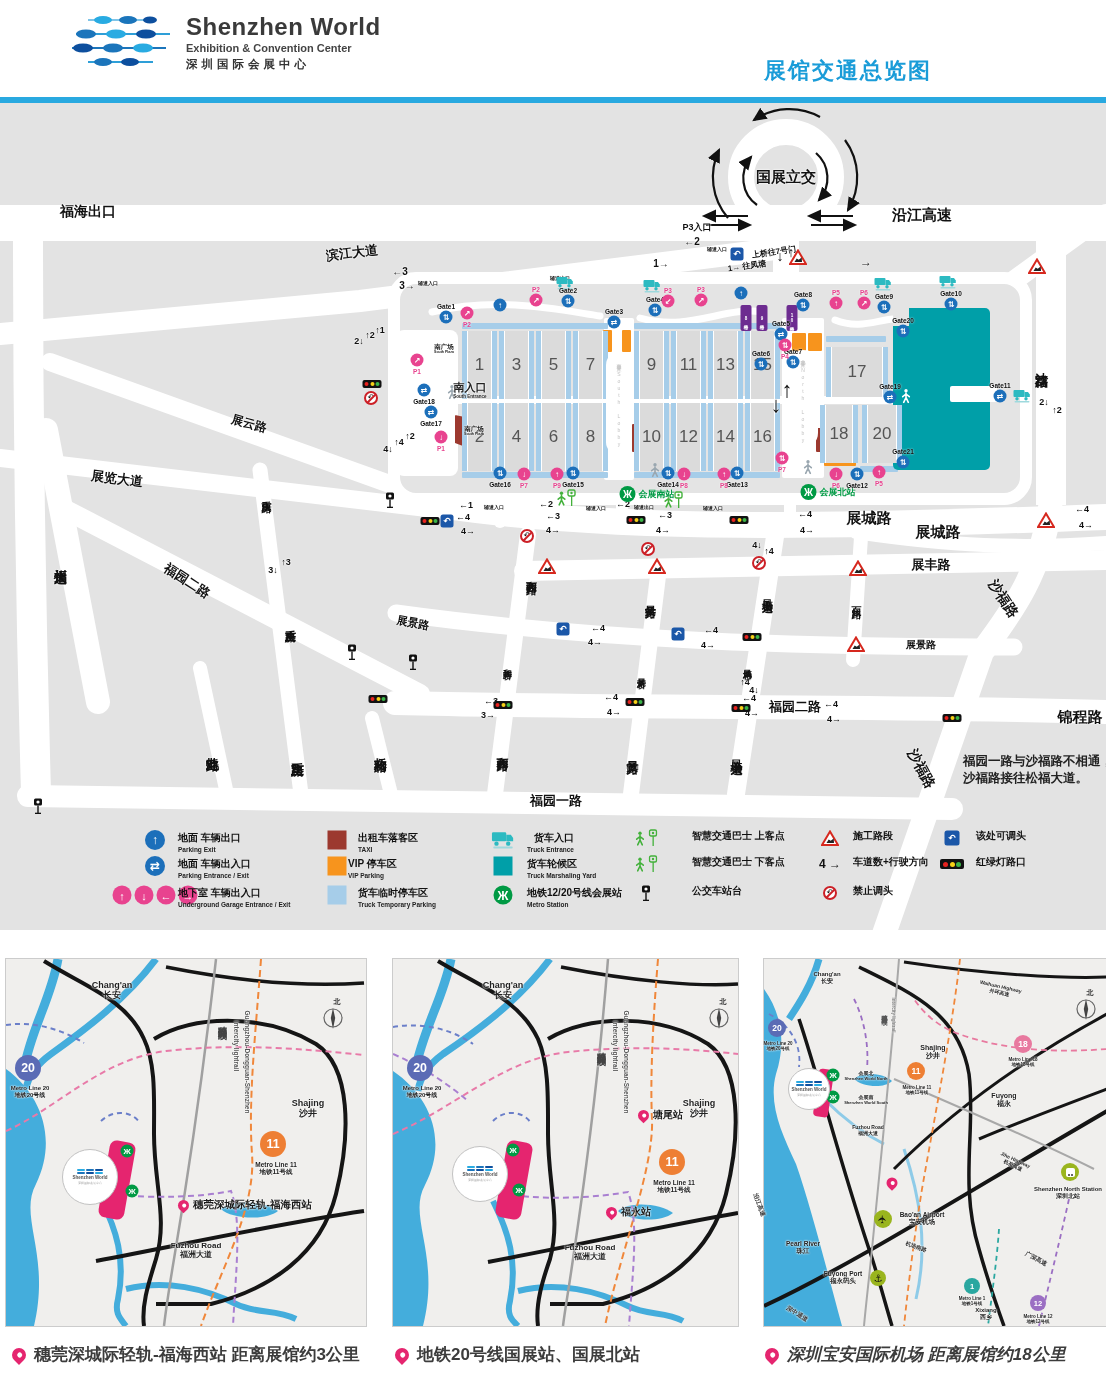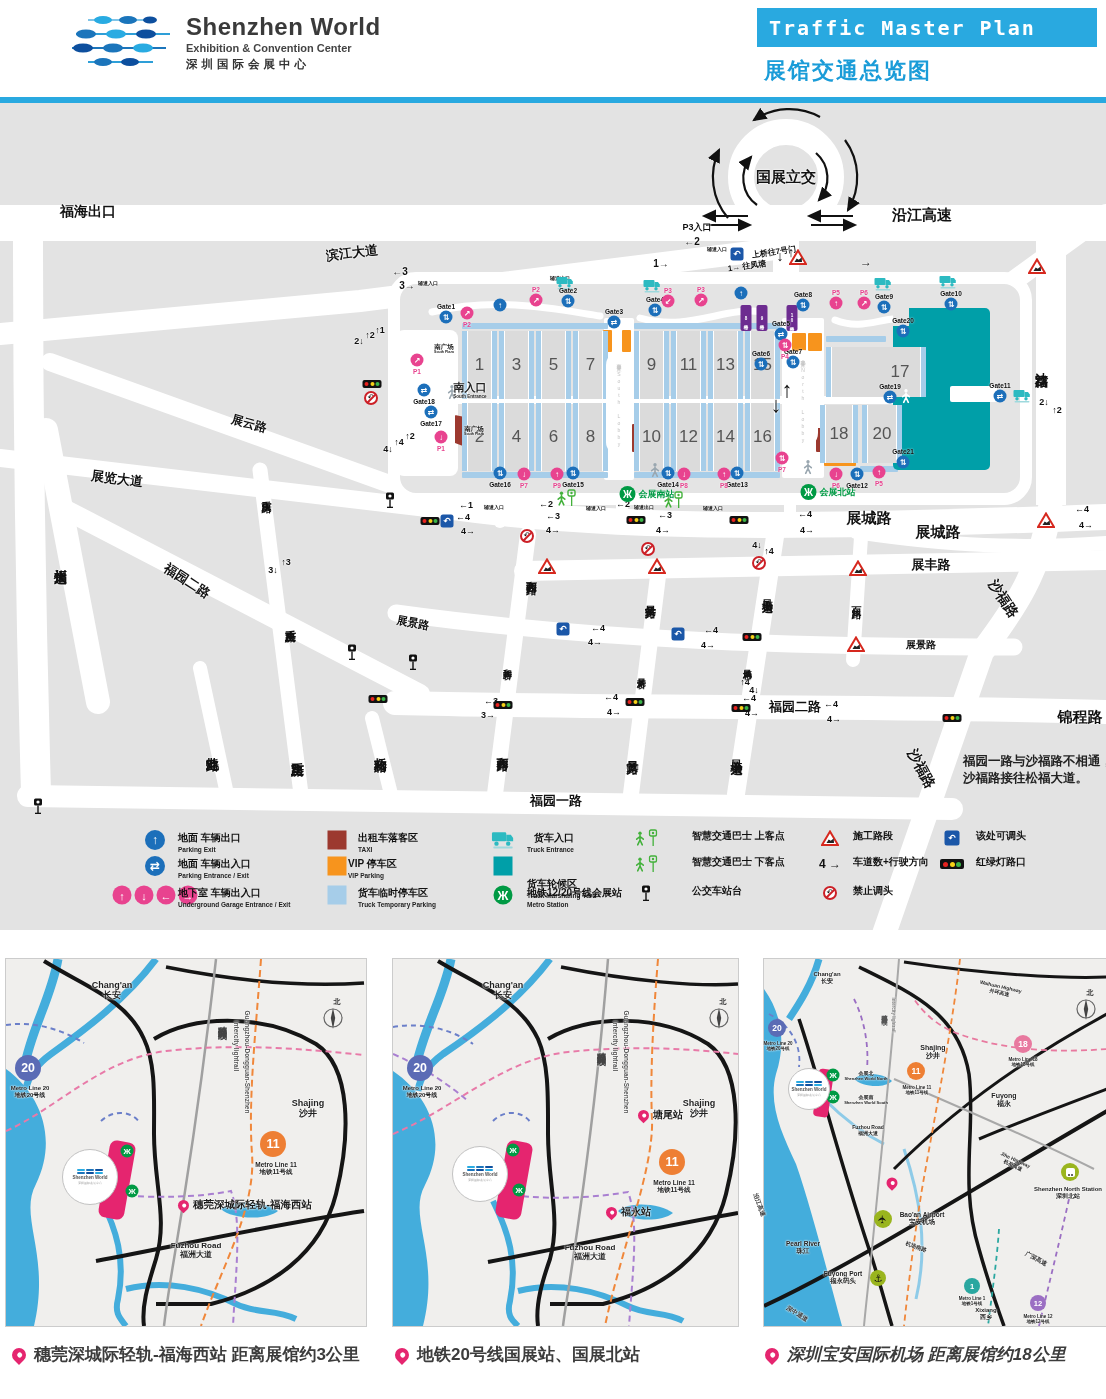--- a/index.html
+++ b/index.html
@@ -103,23 +103,20 @@
       <path d="M30,50 H95" stroke="#2e9fd8" stroke-width="2"></path>
       <ellipse cx="45" cy="50" rx="9" ry="4" fill="#1b75bb"></ellipse>
         <ellipse cx="72" cy="50" rx="9" ry="4" fill="#0d4f9e"></ellipse>
     </g>
   </svg>
   <div class="brand">
     <div class="t1">Shenzhen World</div>
     <div class="t2">Exhibition &amp; Convention Center</div>
     <div class="t3">深圳国际会展中心</div>
   </div>
-  <div class="titlebox">
-    <span>Traffic Master Plan</span>
-  </div>
   <div class="cn-title">展馆交通总览图</div>
 </div>
 <div class="divider"></div>
 
 <svg id="mapsvg" width="1106" height="1399" viewBox="0 0 1106 1399">
   <defs>
     <marker id="ah" markerWidth="7" markerHeight="7" refX="5.5" refY="3" orient="auto">
       <path d="M0,0 L6.5,3 L0,6 Z" fill="#111"></path>
     </marker>
   </defs>
@@ -326,21 +323,21 @@
     </div>
     <div class="hall" style="left: 671px; top: 403px; width: 35px; height: 68px; position: absolute;">
       <span>12</span>
     </div>
     <div class="hall" style="left: 708px; top: 403px; width: 35px; height: 68px; position: absolute;">
       <span>14</span>
     </div>
     <div class="hall" style="left: 745px; top: 403px; width: 35px; height: 68px; position: absolute;">
       <span>16</span>
     </div>
-    <div class="hall" style="left: 826px; top: 347px; width: 52px; height: 50px; position: absolute; padding-left: 48px;">
+    <div class="hall" style="left: 826px; top: 347px; width: 62px; height: 50px; position: absolute;">
       <span>17</span>
     </div>
     <div class="hall" style="left: 820px; top: 405px; width: 38px; height: 58px; position: absolute;">
       <span>18</span>
     </div>
     <div class="hall" style="left: 862px; top: 405px; width: 40px; height: 58px; position: absolute;">
       <span>20</span>
     </div>
     <div class="lobby" style="left: 606px; top: 352px; width: 26px; height: 103px;">
       <span>南登录大厅 South Lobby</span>
@@ -1149,21 +1146,21 @@
         <rect x="2" y="12" width="15" height="1.6" rx="0.8" fill="#9ed9dd"></rect>
       </svg>
     </span>
     <div style="position: absolute; left: 527px; top: 831px; z-index: 6; text-align: right;">
       <div class="lg-cn">货车入口</div>
       <div class="lg-en">Truck Entrance</div>
     </div>
     <span style="position: absolute; transform: translate(-50%, -50%); display: flex; align-items: center; gap: 3px; left: 503px; top: 866px; z-index: 6;">
       <span style="width:19px;height:19px;background:#009fa8;display:block"></span>
     </span>
-    <div style="position: absolute; left: 527px; top: 857px; z-index: 6; margin-top: 20px;">
+    <div style="position: absolute; left: 527px; top: 857px; z-index: 6;">
       <div class="lg-cn">货车轮候区</div>
       <div class="lg-en">Truck Marshaling Yard</div>
     </div>
     <span style="position: absolute; transform: translate(-50%, -50%); display: flex; align-items: center; gap: 3px; left: 503px; top: 895px; z-index: 6;">
       <span class="mt" style="width:19px;height:19px;font-size:12px">Ж</span>
     </span>
     <div style="position: absolute; left: 527px; top: 886px; z-index: 6;">
       <div class="lg-cn">地铁12/20号线会展站</div>
       <div class="lg-en">Metro Station</div>
     </div>

